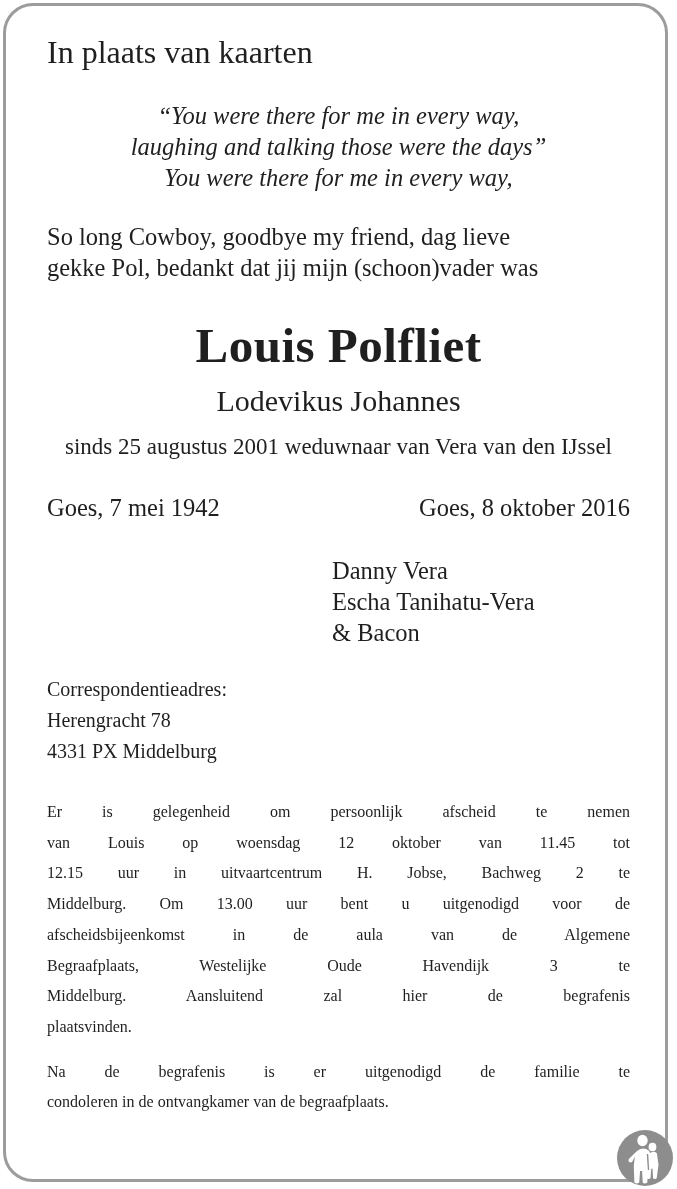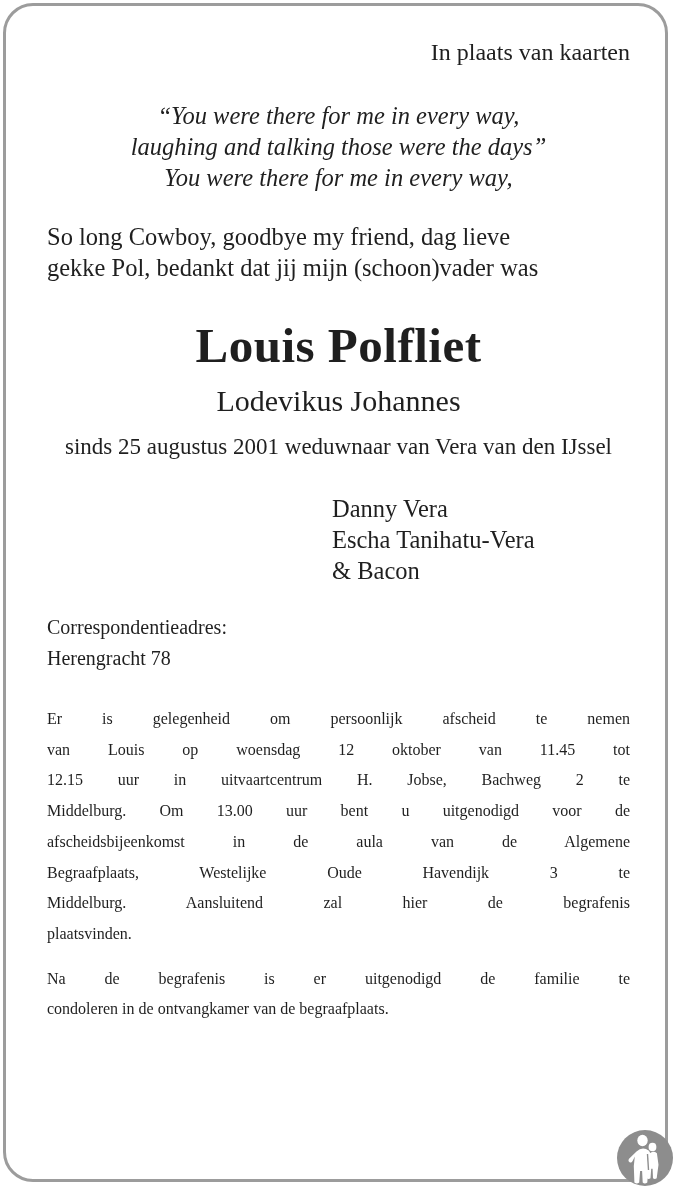--- a/index.html
+++ b/index.html
@@ -21,22 +21,22 @@
   .card {
     position: absolute;
     left: 3px; top: 3px; right: 9px; bottom: 7px;
     border: 3px solid var(--border-color);
     border-radius: 30px;
     box-sizing: border-box;
     padding: 32px 35px 0 41px;
     background: var(--bg);
   }
   .header-note {
-    text-align: right;
-    font-size: 24px;
+    text-align: left;
+    font-size: 32px;
     line-height: 28px;
   }
   .quote {
     margin-top: 34px;
     text-align: center;
     font-style: italic;
     font-size: 24.5px;
     line-height: 31px;
   }
   .dedication {
@@ -116,30 +116,35 @@
     <div>So long Cowboy, goodbye my friend, dag lieve</div>
     <div>gekke Pol, bedankt dat jij mijn (schoon)vader was</div>
   </div>
 
   <h1 class="name">Louis Polfliet</h1>
 
   <div class="subname">Lodevikus Johannes</div>
 
   <div class="widower">sinds 25 augustus 2001 weduwnaar van Vera van den IJssel</div>
 
+  <div class="dates">
+    <span>Goes, 7 mei 1942</span>
+    <span>Goes, 8 oktober 2016</span>
+  </div>
 
   <div class="relatives">
     <div>Danny Vera</div>
     <div>Escha Tanihatu-Vera</div>
     <div>&amp; Bacon</div>
   </div>
 
   <div class="correspondence">
     <div>Correspondentieadres:</div>
     <div>Herengracht 78</div>
+    <div>4331 PX Middelburg</div>
   </div>
 
   <div class="para">
     <div class="jline">Er is gelegenheid om persoonlijk afscheid te nemen</div>
     <div class="jline">van Louis op woensdag 12 oktober van 11.45 tot</div>
     <div class="jline">12.15 uur in uitvaartcentrum H. Jobse, Bachweg 2 te</div>
     <div class="jline">Middelburg. Om 13.00 uur bent u uitgenodigd voor de</div>
     <div class="jline">afscheidsbijeenkomst in de aula van de Algemene</div>
     <div class="jline">Begraafplaats, Westelijke Oude Havendijk 3 te</div>
     <div class="jline">Middelburg. Aansluitend zal hier de begrafenis</div>

